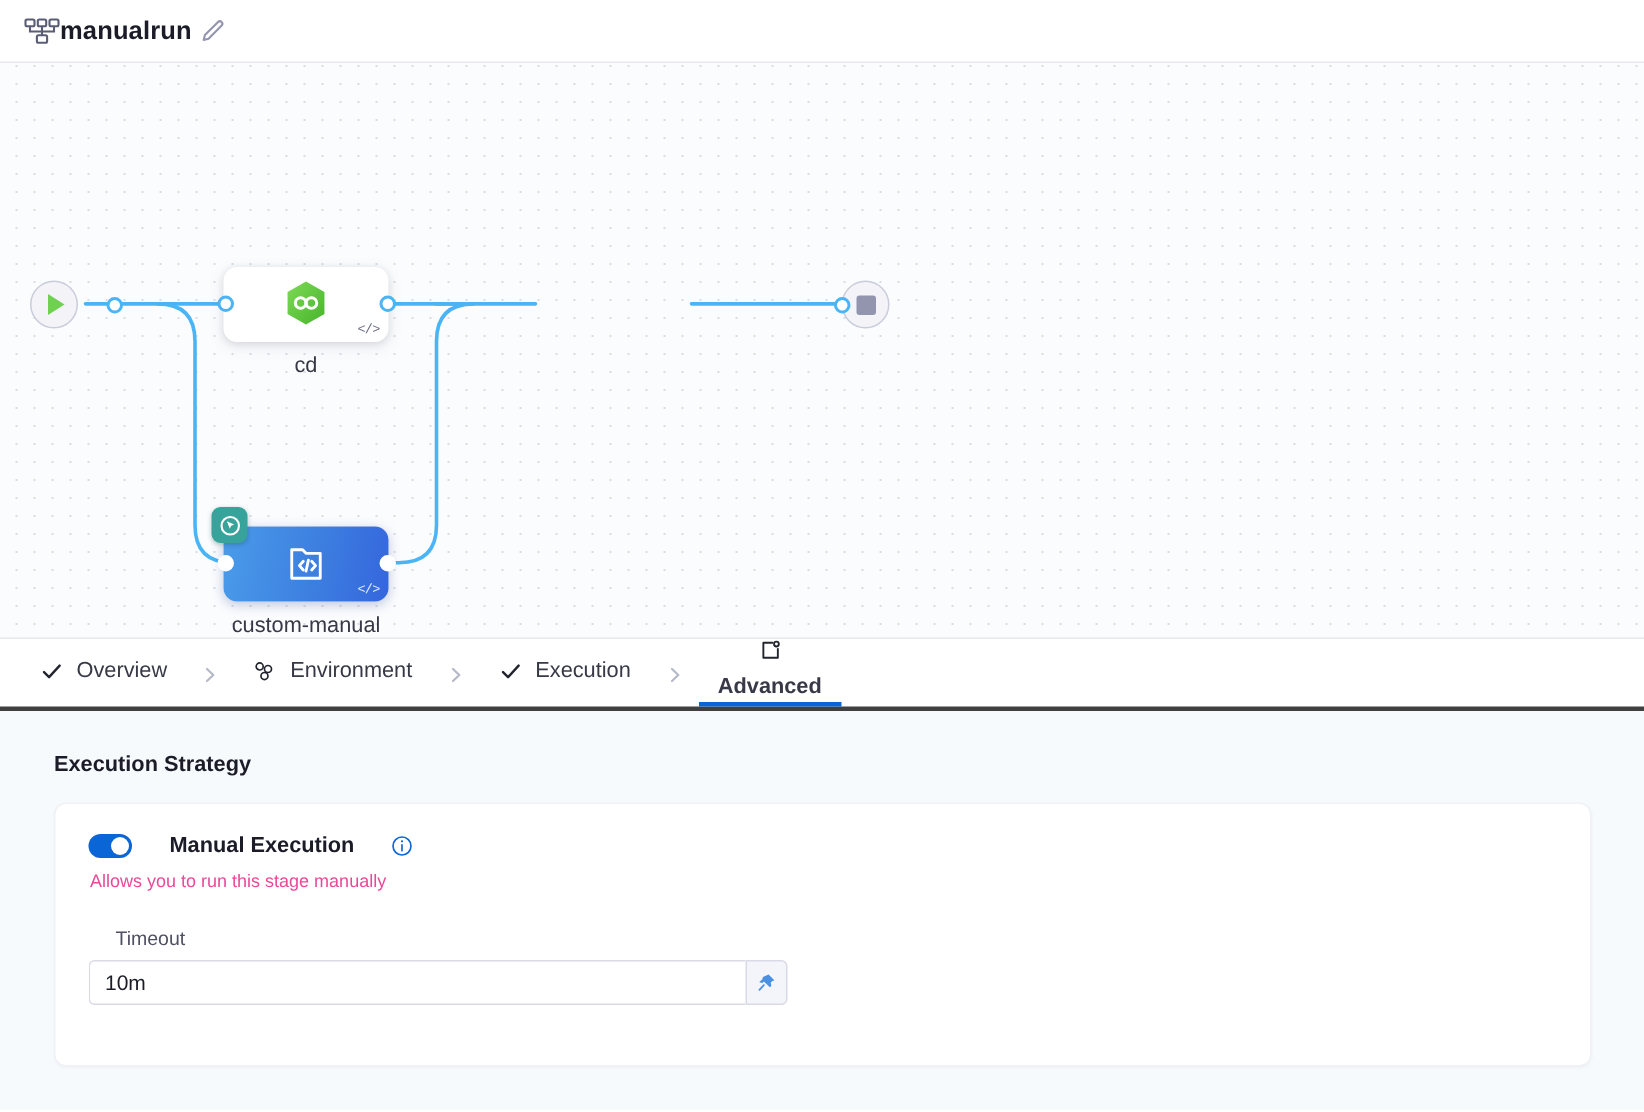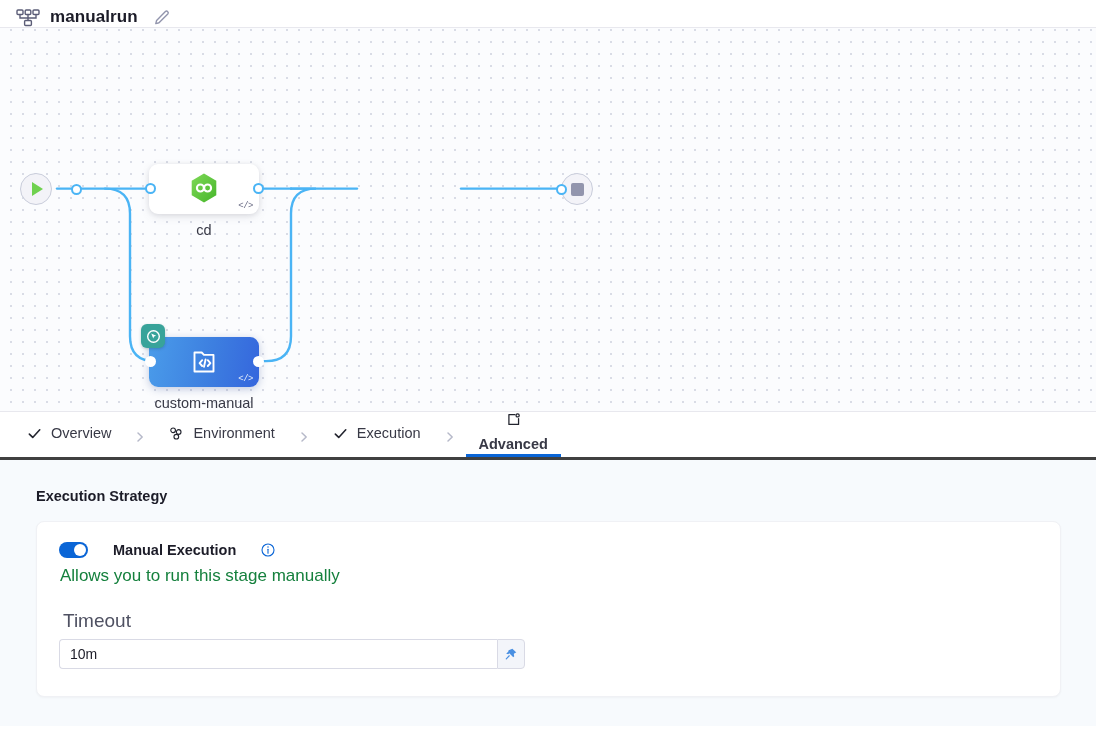--- a/index.html
+++ b/index.html
@@ -6,24 +6,23 @@
   html, body {
     width: 1096px; height: 741px;
     font-family: "Liberation Sans", sans-serif;
     background: #ffffff;
     color: #1c1c28;
     overflow: hidden;
   }
 
   
   .header {
-    height: 28px;
+    height: 42px;
     display: flex;
-    align-items: flex-end;
-    gap: 10px;
+    align-items: center;
     padding: 0 16px;
     background: #ffffff;
     border-bottom: 1px solid #e8e8ee;
   }
   .header-icon { width: 24px; height: 18px; flex: none; display: block; }
   .header-title {
     font-size: 17px;
     font-weight: bold;
     color: #1c1c28;
     letter-spacing: 0.1px;
@@ -190,28 +189,28 @@
   .switch .knob {
     position: absolute;
     width: 12px; height: 12px;
     border-radius: 50%;
     background: #ffffff;
     top: 2px; right: 2px;
   }
   .toggle-label { font-size: 14.5px; font-weight: bold; color: #1c1c28; }
   .info-icon { width: 14px; height: 14px; cursor: pointer; }
   .toggle-desc {
-    font-size: 17px;
-    color: #15803d;
+    font-size: 12px;
+    color: #ec4899;
     margin: 8px 0 15px 1px;
   }
   .field-label {
-    font-size: 19px;
+    font-size: 13px;
     color: #4f5162;
-    margin: 24px 0 7px 4px;
+    margin: 24px 0 7px 18px;
   }
   .field-row { display: flex; width: 466px; }
   .text-input {
     flex: 1;
     height: 30px;
     border: 1px solid #d9dae5;
     border-right: none;
     border-radius: 4px 0 0 4px;
     padding: 10px 10px;
     font-size: 14px;

